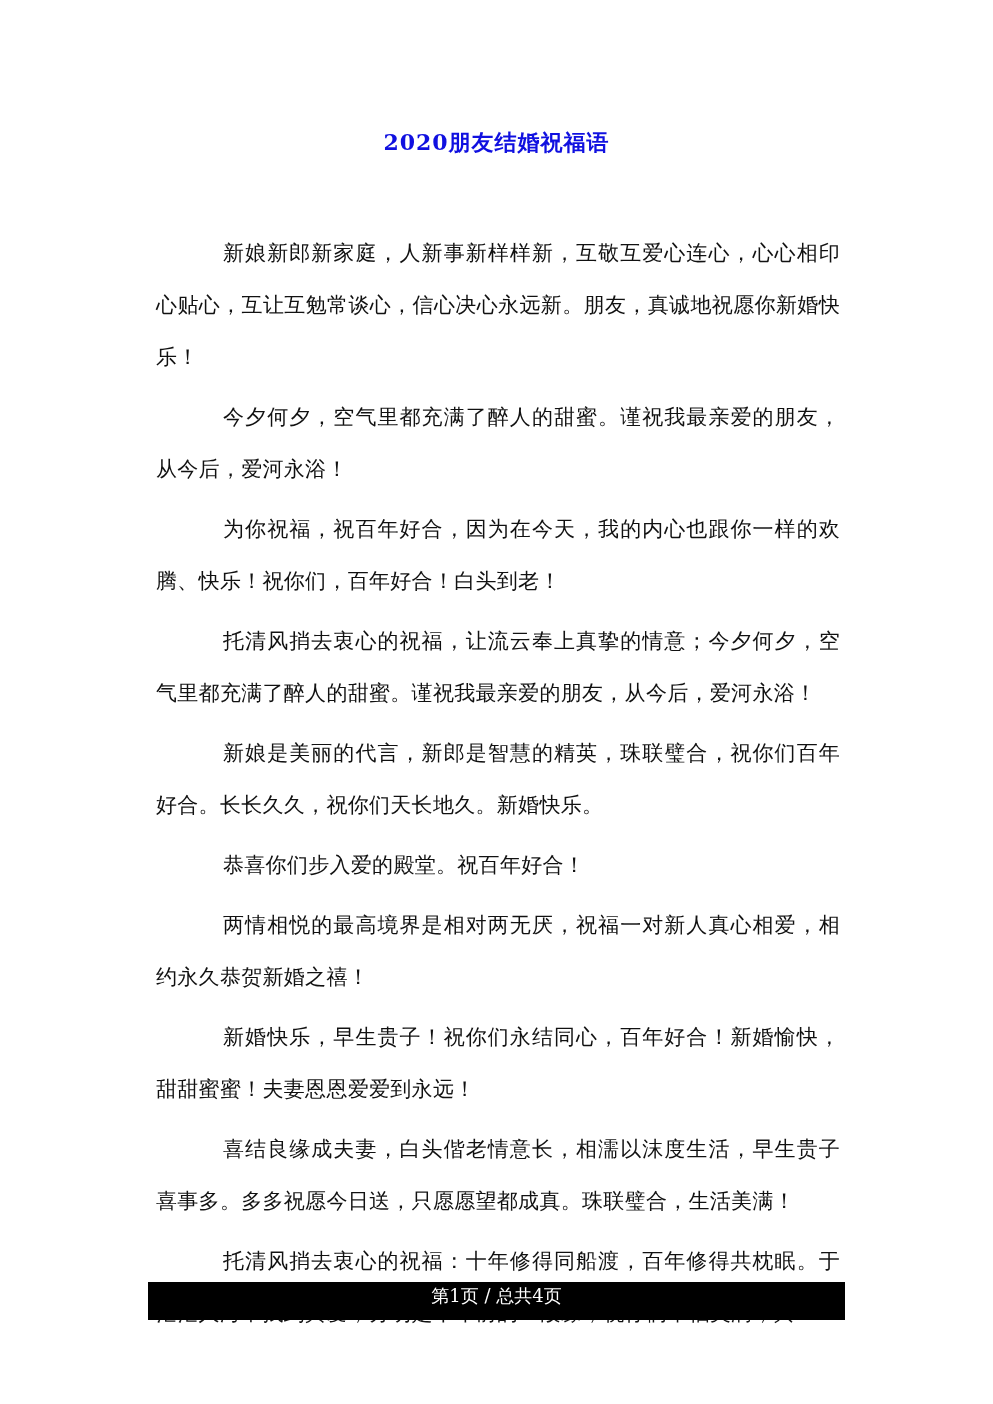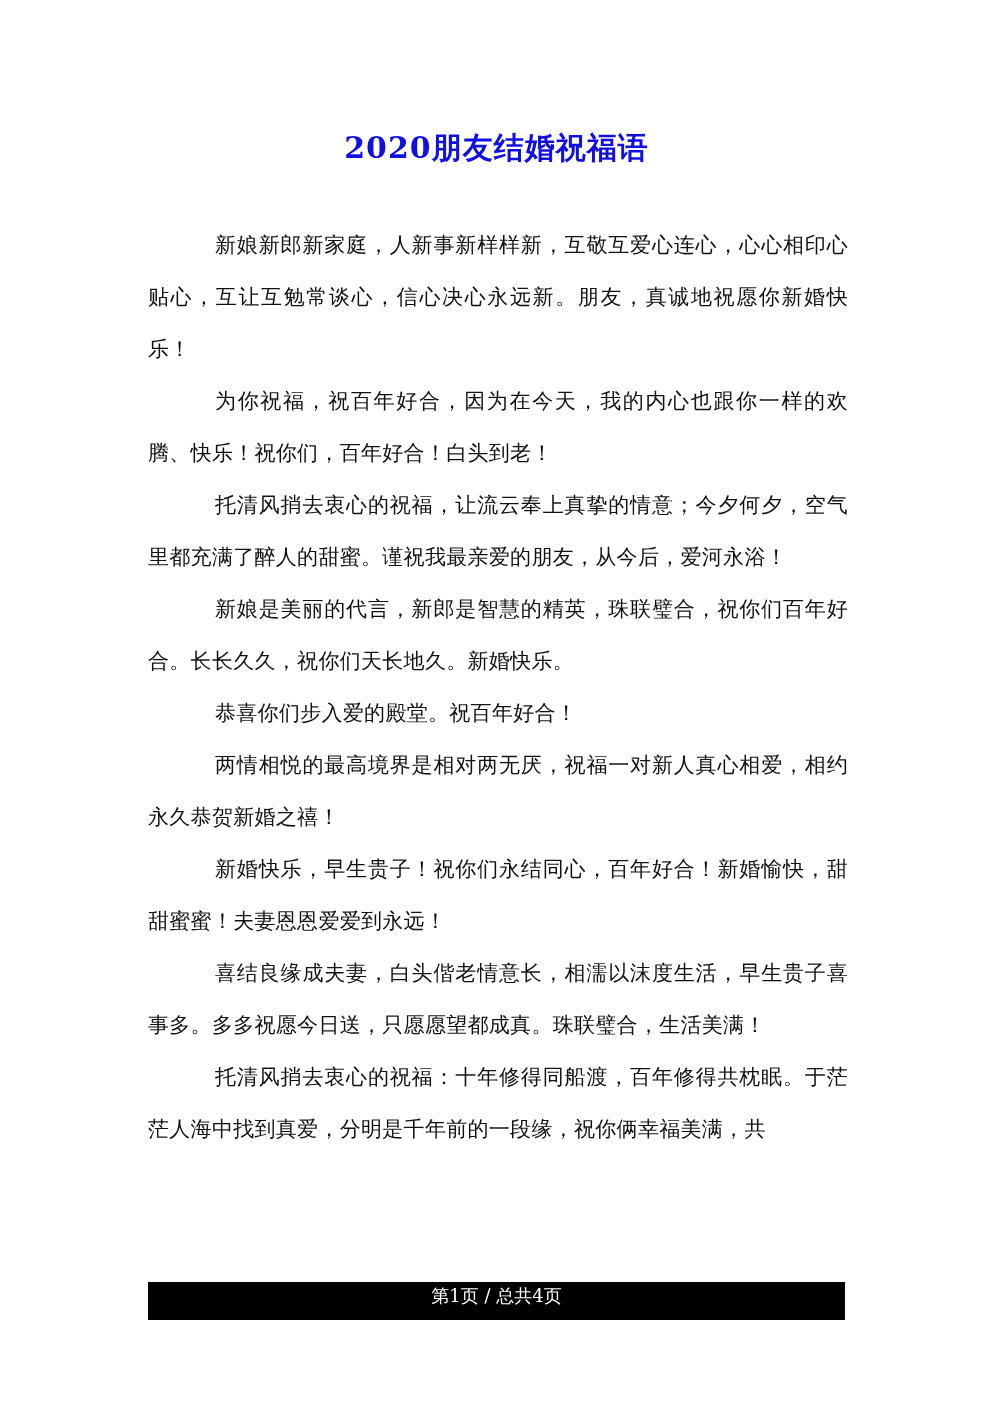--- a/index.html
+++ b/index.html
@@ -1,28 +1,29 @@
 <!DOCTYPE html>
 <html><head>
 <meta charset="utf-8">
 <style>
   html, body { margin:0; padding:0; background:#ffffff; }
   body { width:993px; height:1404px; position:relative; overflow:hidden; font-family:"DejaVu Sans", sans-serif; }
-  .title { position:absolute; top:128px; left:0; width:993px; text-align:center; color:#1010e0; font-size:30px; font-weight:bold; letter-spacing:1px; font-family:"DejaVu Serif", serif; }
+  .title { position:absolute; top:128px; left:0; width:993px; text-align:center; color:#1010e0; font-size:22px; font-weight:bold; letter-spacing:1px; font-family:"DejaVu Serif", serif; }
   .body { position:absolute; top:219px; left:148px; width:700px; }
-  .para { margin:0; font-size:21px; line-height:52px; color:#111; text-indent:67px; text-align:justify; letter-spacing:0.3px; font-family:"DejaVu Sans", sans-serif; }
+  .para { margin:8px; font-size:21px; line-height:52px; color:#111; text-indent:67px; text-align:justify; letter-spacing:0.3px; font-family:"DejaVu Sans", sans-serif; }
   .footer { position:absolute; top:1282px; left:148px; width:697px; height:38px; background:#000000; color:#fff; text-align:center; font-size:18px; line-height:28px; font-family:"DejaVu Serif", serif; }
 </style>
 </head>
 <body>
 
 <div class="title">2020朋友结婚祝福语</div>
 
 <div class="body">
   <p class="para">新娘新郎新家庭，人新事新样样新，互敬互爱心连心，心心相印心贴心，互让互勉常谈心，信心决心永远新。朋友，真诚地祝愿你新婚快乐！</p>
+  <p class="para">今夕何夕，空气里都充满了醉人的甜蜜。谨祝我最亲爱的朋友，从今后，爱河永浴！</p>
   <p class="para">为你祝福，祝百年好合，因为在今天，我的内心也跟你一样的欢腾、快乐！祝你们，百年好合！白头到老！</p>
   <p class="para">托清风捎去衷心的祝福，让流云奉上真挚的情意；今夕何夕，空气里都充满了醉人的甜蜜。谨祝我最亲爱的朋友，从今后，爱河永浴！</p>
   <p class="para">新娘是美丽的代言，新郎是智慧的精英，珠联璧合，祝你们百年好合。长长久久，祝你们天长地久。新婚快乐。</p>
   <p class="para">恭喜你们步入爱的殿堂。祝百年好合！</p>
   <p class="para">两情相悦的最高境界是相对两无厌，祝福一对新人真心相爱，相约永久恭贺新婚之禧！</p>
   <p class="para">新婚快乐，早生贵子！祝你们永结同心，百年好合！新婚愉快，甜甜蜜蜜！夫妻恩恩爱爱到永远！</p>
   <p class="para">喜结良缘成夫妻，白头偕老情意长，相濡以沫度生活，早生贵子喜事多。多多祝愿今日送，只愿愿望都成真。珠联璧合，生活美满！</p>
   <p class="para">托清风捎去衷心的祝福：十年修得同船渡，百年修得共枕眠。于茫茫人海中找到真爱，分明是千年前的一段缘，祝你俩幸福美满，共</p>
 </div>
 

